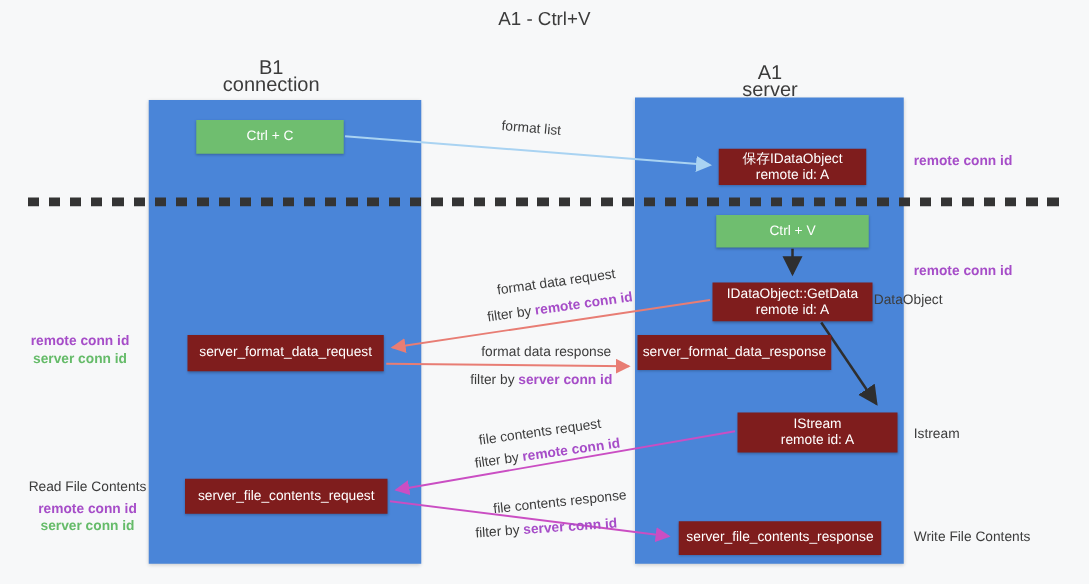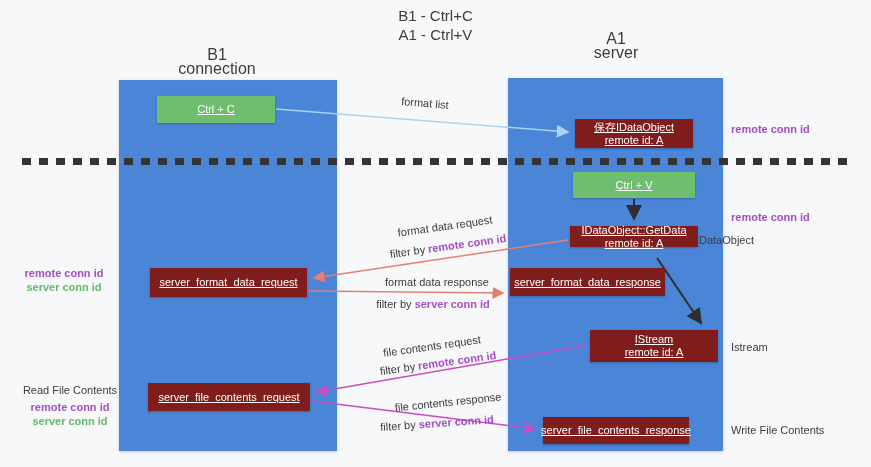--- a/index.html
+++ b/index.html
@@ -27,21 +27,20 @@
   }
   .dashline{
     position:absolute;left:22px;top:158px;width:828px;height:7px;
     background:repeating-linear-gradient(90deg,#343434 0 9px,transparent 9px 17px);
   }
   .box{
     position:absolute;display:flex;flex-direction:column;
     align-items:center;justify-content:center;
     color:#ffffff;font-size:11px;line-height:13px;text-align:left;
     box-shadow:0 1px 2px rgba(0,0,0,.25);
-    text-decoration:underline;
   }
   .box.green{background:#6fbe6f;}
   .box.orange{background:#7f1d1d;}
   .arrow-label{
     position:absolute;color:#3c3c3c;font-size:11px;text-align:center;
     white-space:nowrap;
   }
   .side-label{
     position:absolute;font-size:11px;color:#3c3c3c;white-space:nowrap;
   }
@@ -49,29 +48,28 @@
   .greentx{color:#65bb69;font-weight:bold;}
   .sp{margin-right:3px;}
   svg.overlay{position:absolute;left:0;top:0;pointer-events:none;}
 </style>
 </head>
 <body>
 
 <div class="canvas">
 
   <div class="title">
-    <div>B1 - Ctrl+C</div>
     <div>A1 - Ctrl+V</div>
   </div>
 
   <div class="col-header" style="left:117px;top:48px;width:200px;">
     <div>B1</div>
     <div>connection</div>
   </div>
-  <div class="col-header" style="left:516px;top:32px;width:200px;">
+  <div class="col-header" style="left:516px;top:52px;width:200px;">
     <div>A1</div>
     <div>server</div>
   </div>
 
   <div class="column" style="left:119px;top:80px;width:218px;height:371px;"></div>
   <div class="column" style="left:508px;top:78px;width:215px;height:373px;"></div>
 
   <div class="dashline"></div>
 
   <svg class="overlay" width="871" height="467">
@@ -108,32 +106,32 @@
     <div>server_file_contents_request</div>
   </div>
 
   <div class="box orange" style="left:575px;top:119px;width:118px;height:29px;">
     <div>保存IDataObject</div>
     <div>remote id: A</div>
   </div>
   <div class="box green" style="left:573px;top:172px;width:122px;height:26px;">
     <div>Ctrl + V</div>
   </div>
-  <div class="box orange" style="left:570px;top:226px;width:128px;height:21px;">
+  <div class="box orange" style="left:570px;top:226px;width:128px;height:31px;">
     <div>IDataObject::GetData</div>
     <div>remote id: A</div>
   </div>
   <div class="box orange" style="left:510px;top:268px;width:155px;height:28px;">
     <div>server_format_data_response</div>
   </div>
   <div class="box orange" style="left:590px;top:330px;width:128px;height:32px;">
     <div>IStream</div>
     <div>remote id: A</div>
   </div>
-  <div class="box orange" style="left:543px;top:417px;width:146px;height:27px;">
+  <div class="box orange" style="left:543px;top:417px;width:162px;height:27px;">
     <div>server_file_contents_response</div>
   </div>
 
   <div class="arrow-label" style="left:375px;top:97px;width:100px;transform:rotate(5deg);">format list</div>
 
   <div class="arrow-label" style="left:385px;top:220px;width:120px;transform:rotate(-8deg);">format data request</div>
   <div class="arrow-label" style="left:378px;top:240px;width:140px;transform:rotate(-8deg);">
     <span class="sp">filter by</span><span class="purple">remote conn id</span>
   </div>
 

